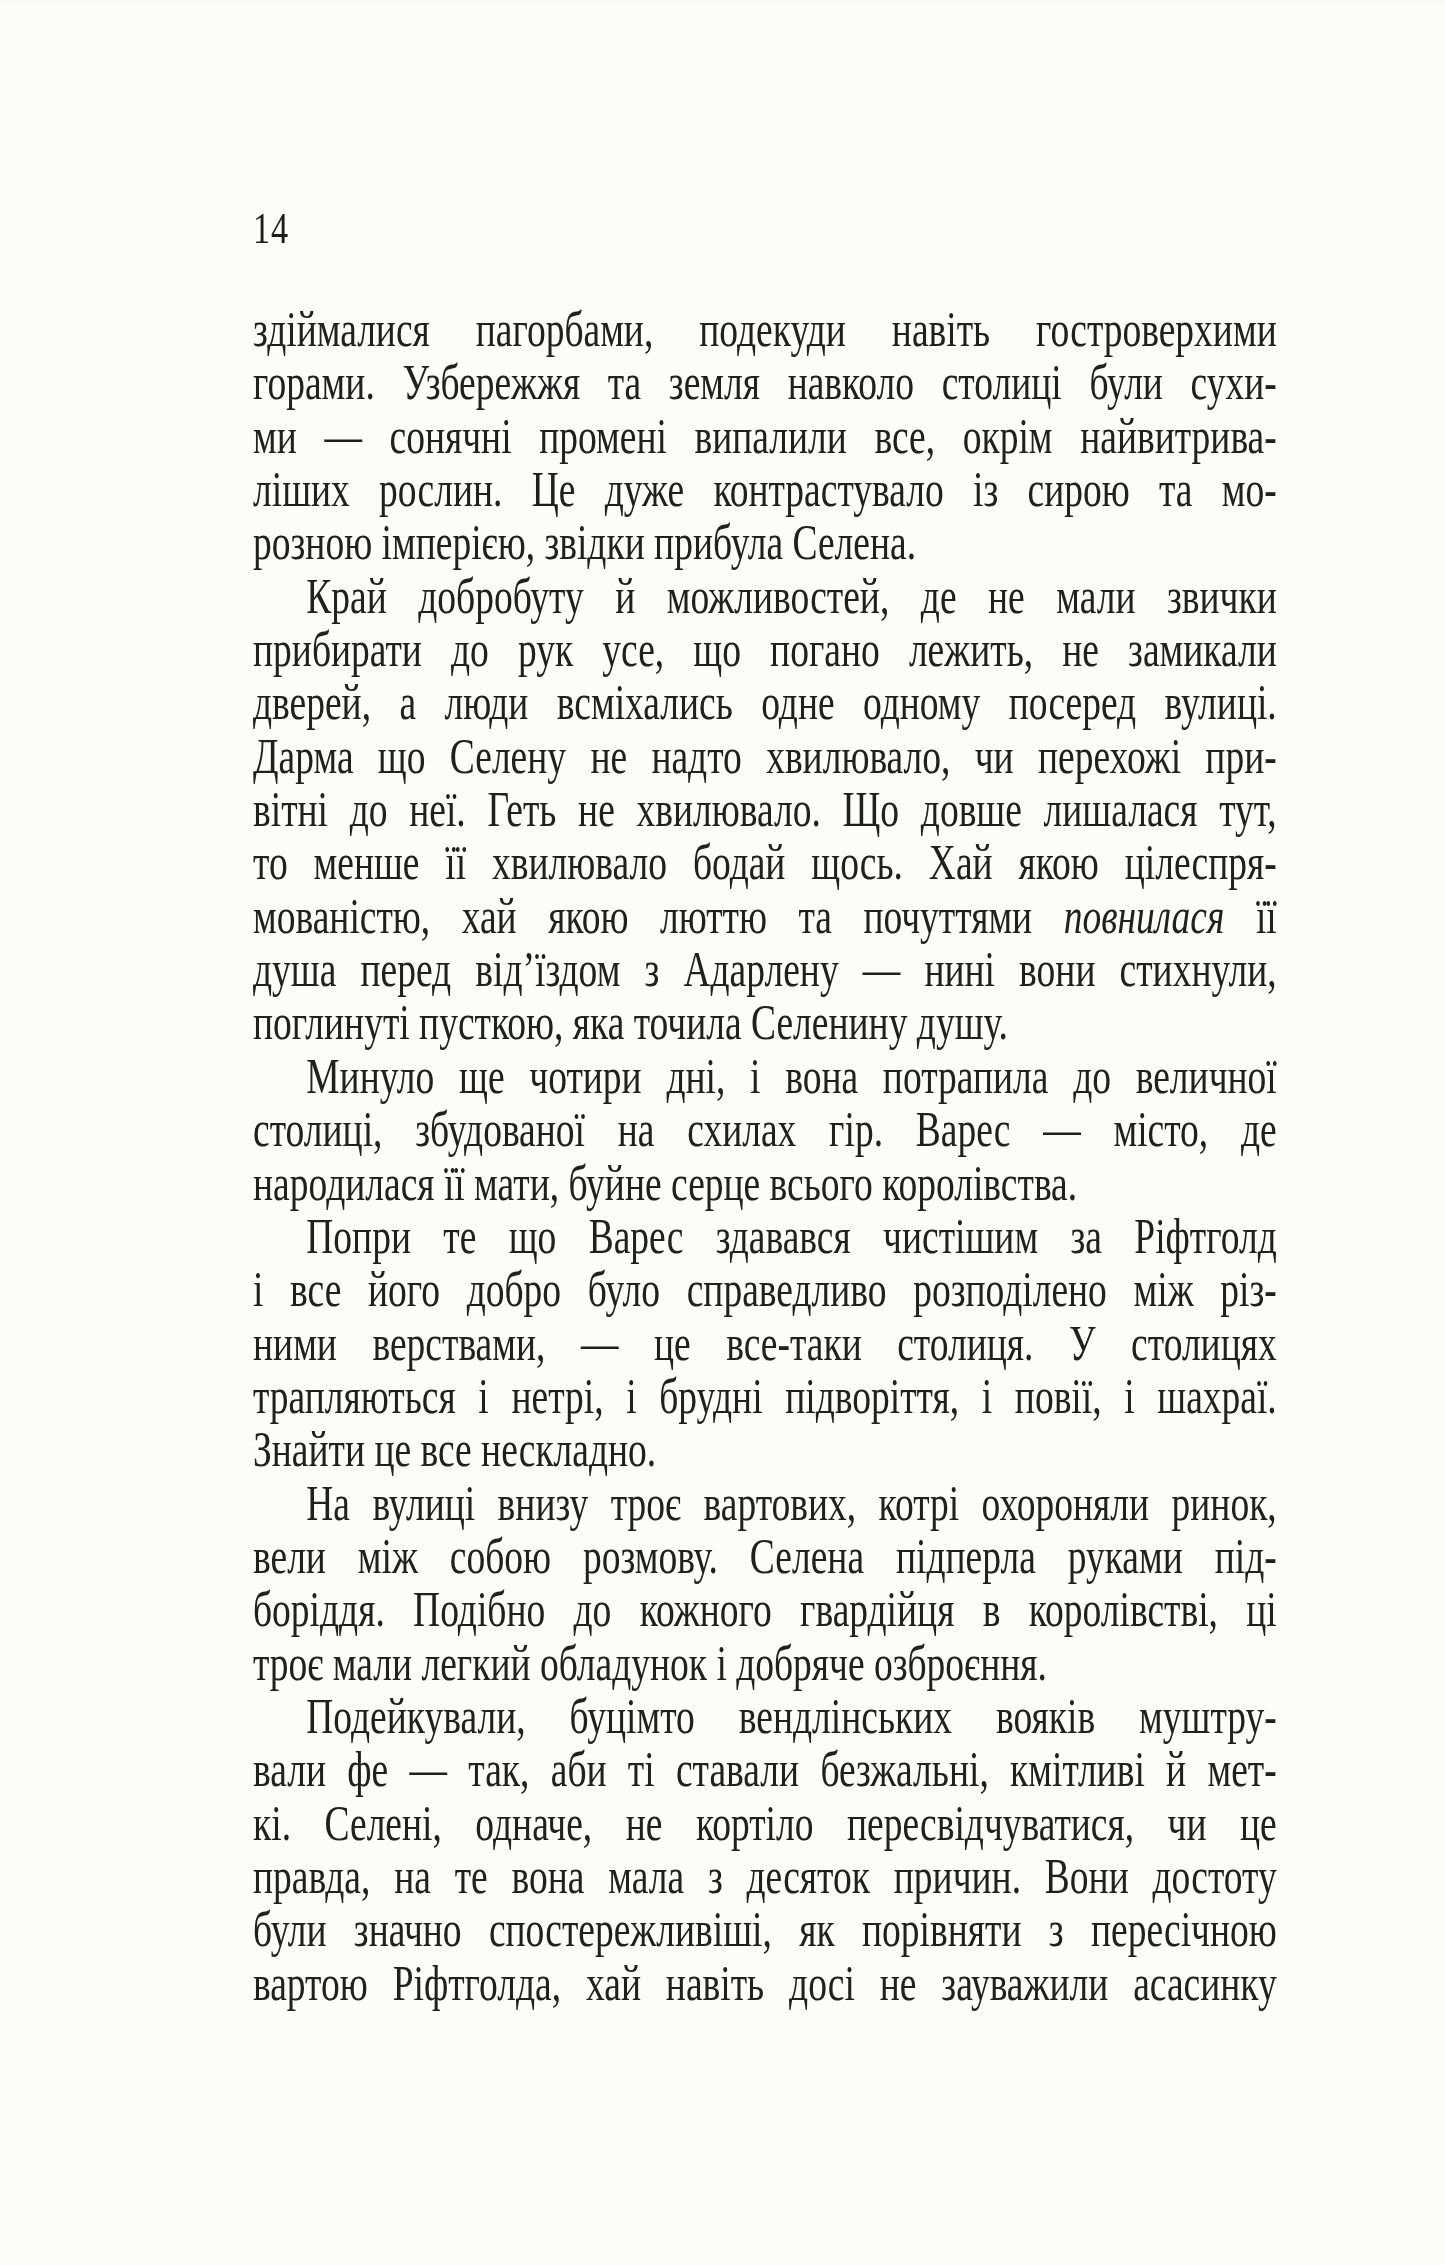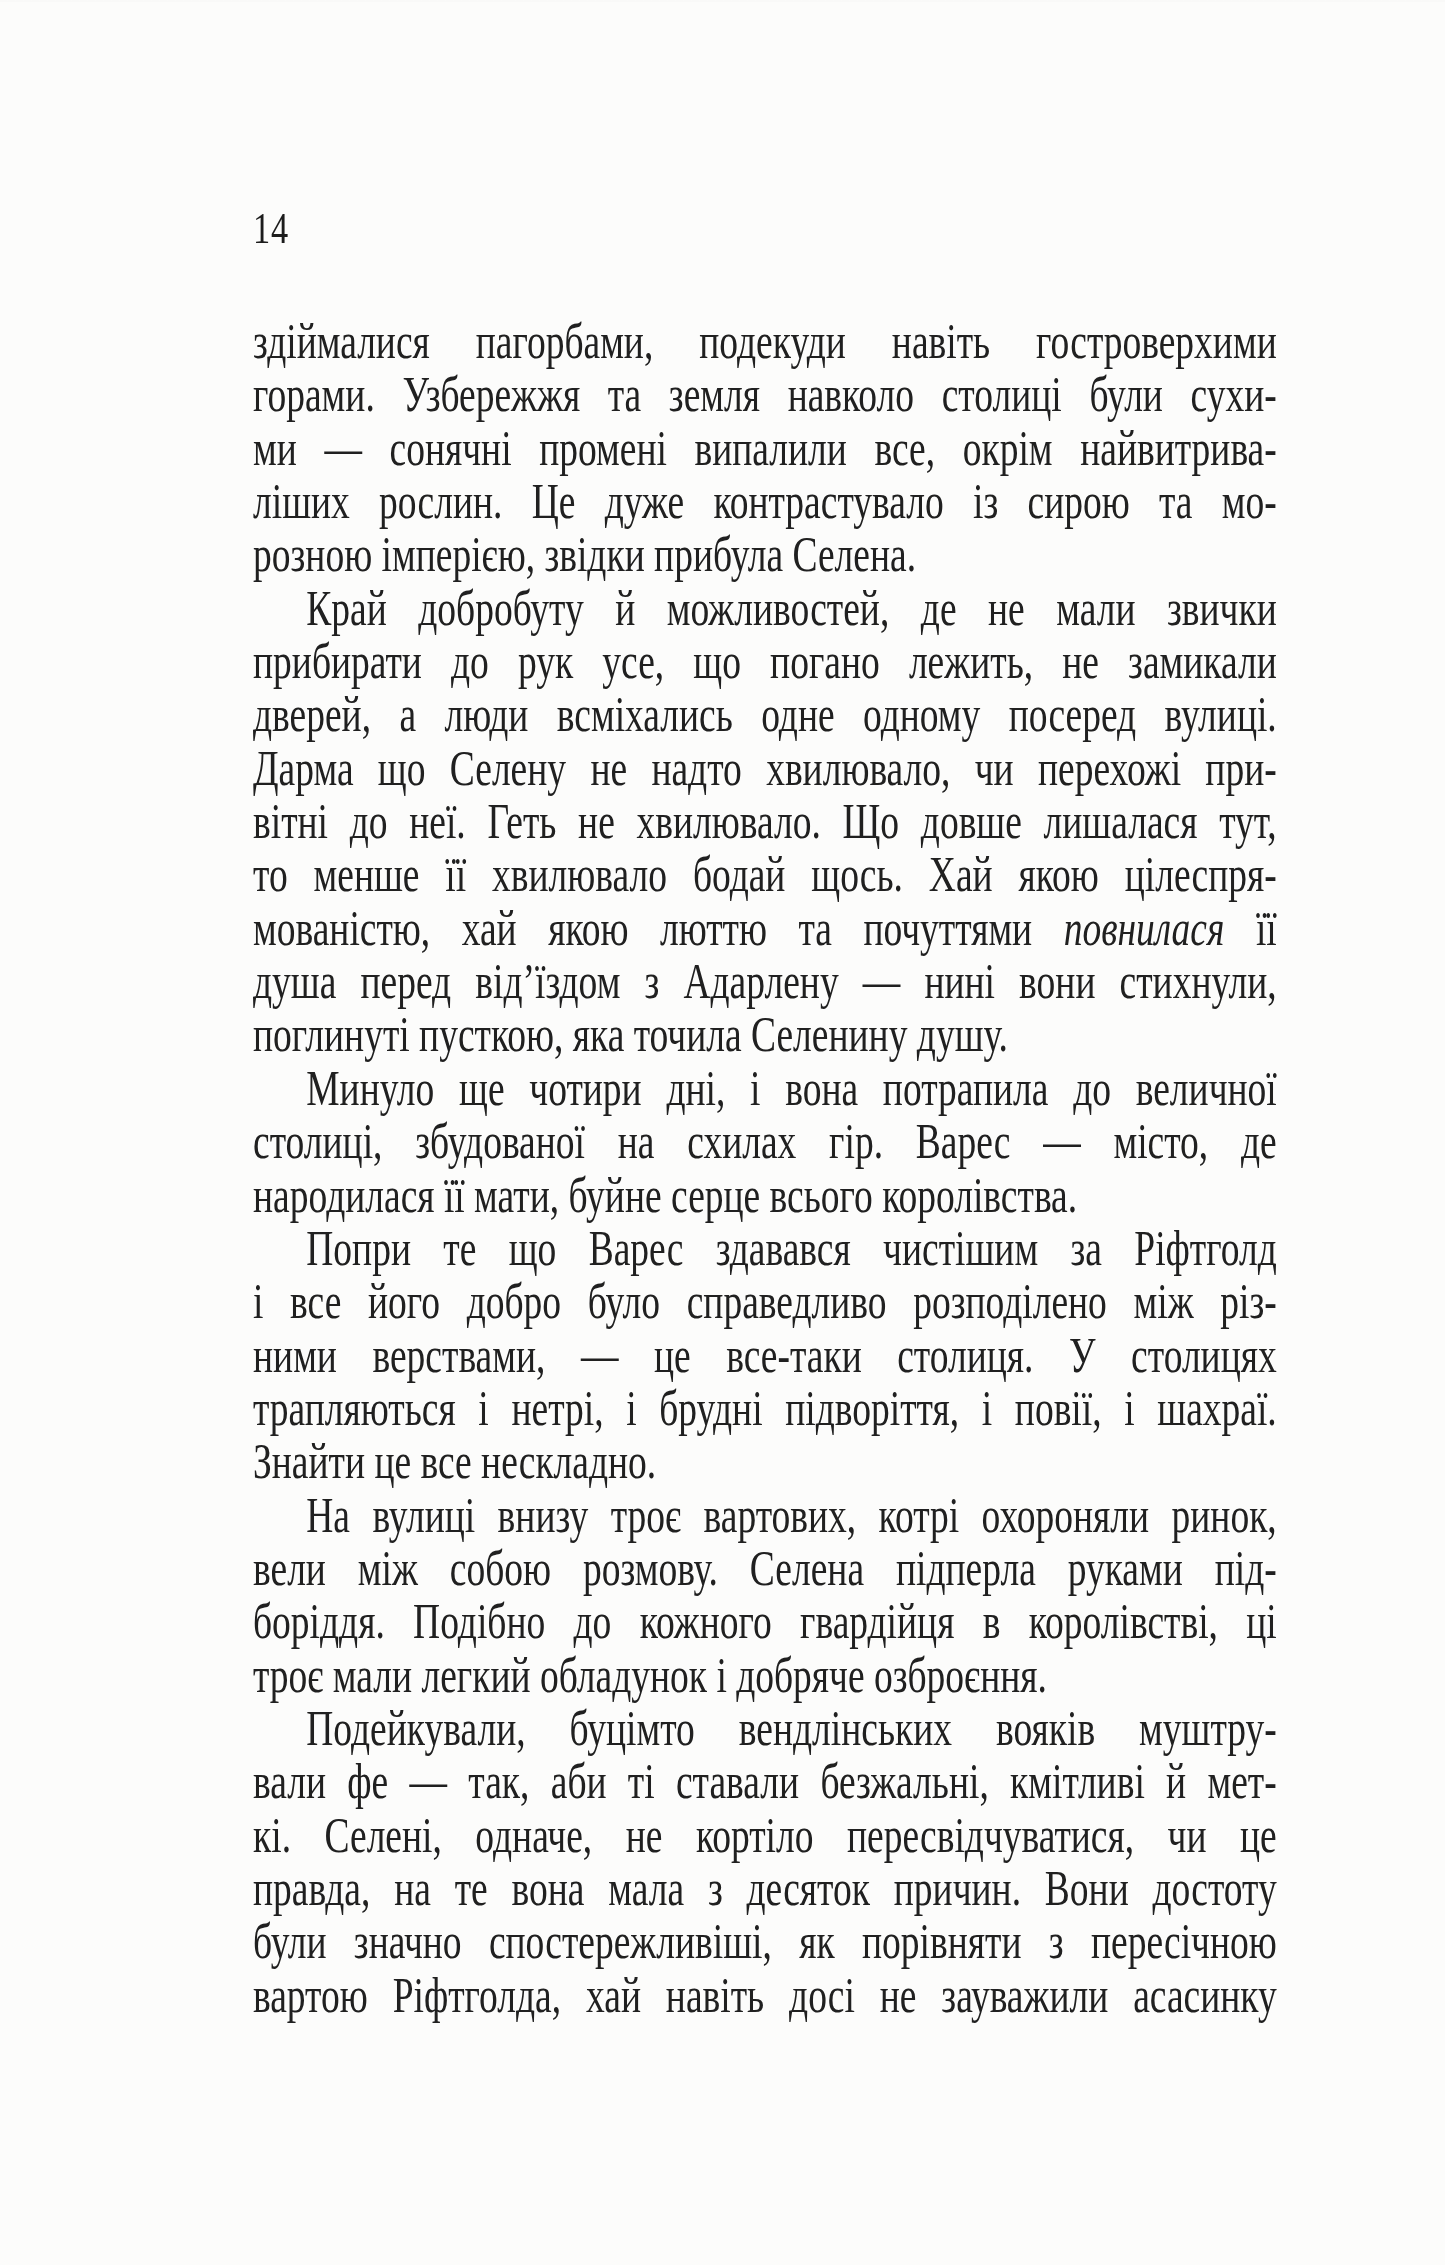--- a/index.html
+++ b/index.html
@@ -30,21 +30,21 @@
     font-size: 44px;
     line-height: 44px;
     letter-spacing: 1px;
     transform: scaleX(0.78);
     transform-origin: left top;
     color: #1c1c1c;
   }
   .body-text {
     position: absolute;
     left: 253px;
-    top: 315px;
+    top: 303px;
     width: 1024px;
   }
   .text-inner {
     width: 1365px;           
     transform: scaleX(0.75);
     transform-origin: left top;
   }
   .line {
     font-size: 50px;
     line-height: 53.35px;

